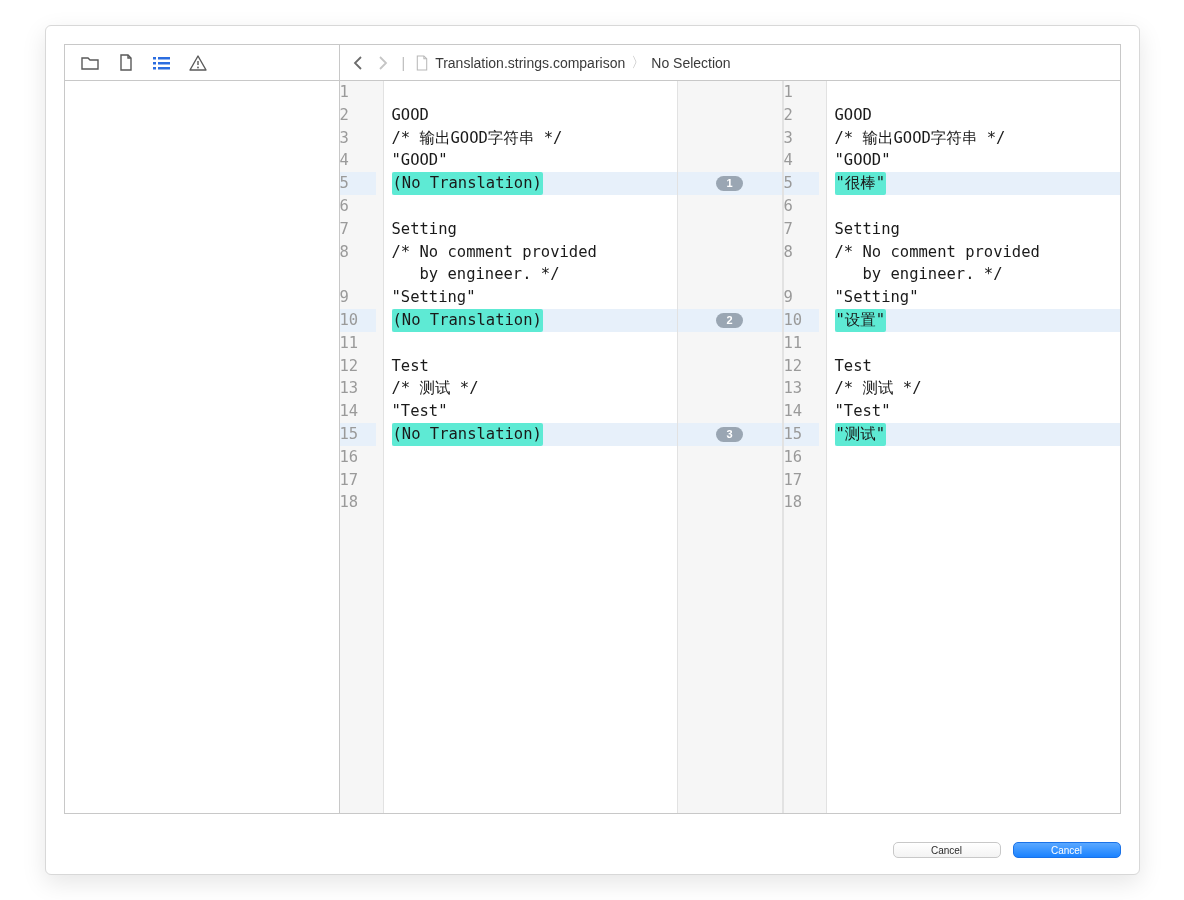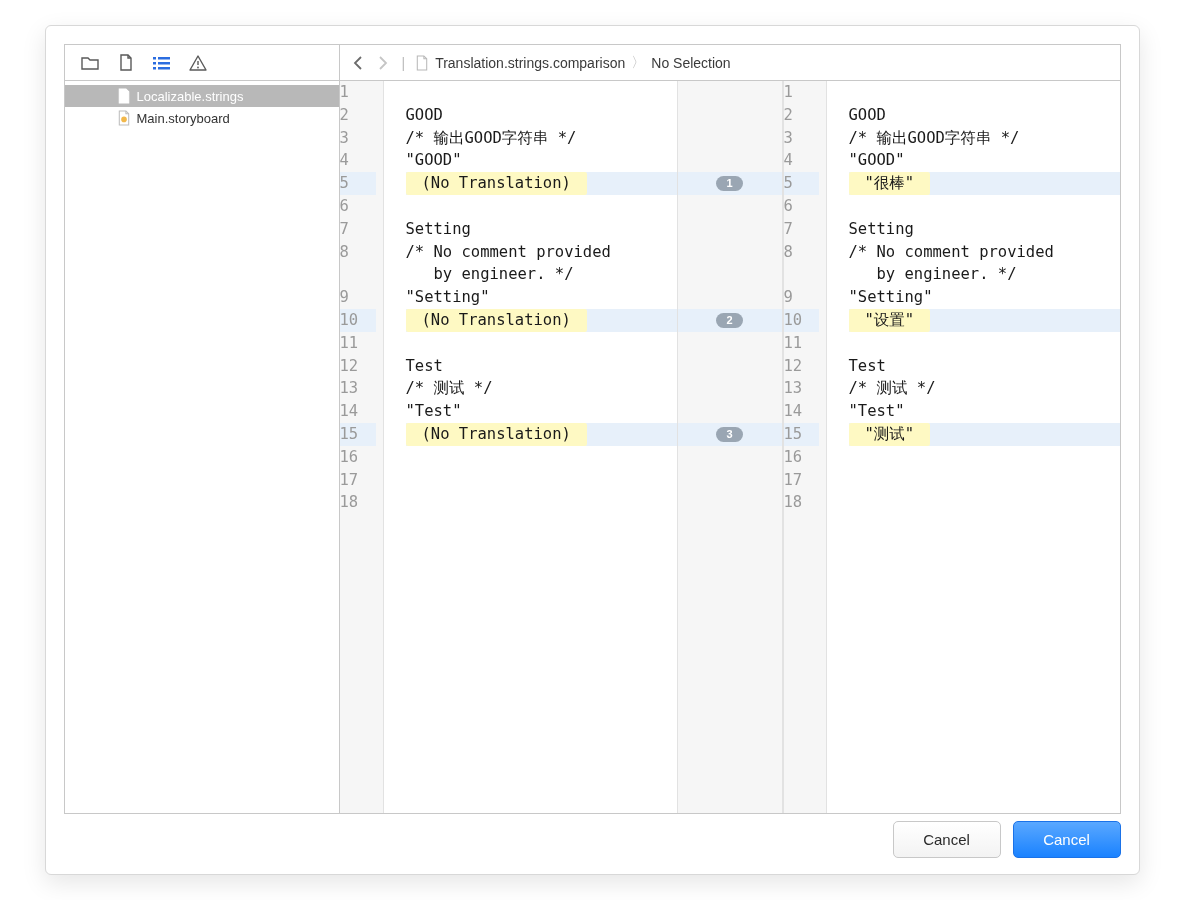--- a/index.html
+++ b/index.html
@@ -100,44 +100,44 @@
     padding-right: 7px;
   }
   .gutter.right { border-left: 1px solid #e2e2e2; }
   .code-col { padding-left: 8px; color: #1a1a1a; }
   .center-col {
     background: #f6f6f6;
     border-left: 1px solid #e2e2e2;
     border-right: 1px solid #e2e2e2;
   }
   .row { height: 22.8px; display: flex; align-items: center; }
-  .code-row { white-space: pre; margin-left: 14px; }
+  .code-row { white-space: pre; }
   .hl-row { background: #e7f0fa; }
-  .hl-text { background: #fef9c3; border-radius: 2px; padding: 0 16px; }
+  .hl-text { background: #5eead4; border-radius: 2px; padding: 0 1px; }
   .pill {
     display: inline-flex; align-items: center; justify-content: center;
     background: #9aa6b3; color: #fff;
     font-size: 11px; font-weight: 600;
     height: 15px; border-radius: 8px;
     padding: 0 10px; margin: 0 auto;
     font-family: -apple-system, Arial, sans-serif;
   }
   .center-row { justify-content: center; }
   .footer {
     height: 44px;
     display: flex;
     justify-content: flex-end;
     align-items: flex-end;
     gap: 12px;
     padding-top: 12px;
   }
   .btn {
-    min-width: 108px; height: 37px;
+    min-width: 108px; height: 16px;
     border-radius: 5px;
-    font-size: 15px;
+    font-size: 10px;
     border: 1px solid #c8c8c8;
     background: linear-gradient(#fff,#f3f3f3);
     color: #2a2a2a;
     cursor: pointer;
   }
   .btn.primary {
     background: linear-gradient(#5aa8ff,#1a82ff);
     border: 1px solid #1a72e8;
     color: #fff;
   }
@@ -172,37 +172,20 @@
           </svg>
         </span>
         <span class="toolbar-icon">
           <svg width="18" height="16" viewBox="0 0 18 16">
               <path d="M9 1l8 14H1z" fill="none" stroke="#5a5a5a" stroke-width="1.4" stroke-linejoin="round"></path>
               <line x1="9" y1="6" x2="9" y2="10" stroke="#5a5a5a" stroke-width="1.4"></line>
               <circle cx="9" cy="12.5" r="0.9" fill="#5a5a5a"></circle>
             </svg>
         </span>
       </div>
-      <div class="file-tree">
-        <div class="tree-item selected">
-          <svg class="doc-small-icon" viewBox="0 0 14 17">
-              <path d="M2 1h7l3 3v12H2z" fill="#fff" stroke="#fff" stroke-width="1.2"></path>
-              <path d="M9 1v3h3" fill="none" stroke="#fff" stroke-width="1.2"></path>
-            </svg>
-          <span>Localizable.strings</span>
-        </div>
-        <div class="tree-item">
-          <svg class="doc-small-icon" viewBox="0 0 14 17">
-              <path d="M2 1h7l3 3v12H2z" fill="#fff" stroke="#bdbdbd" stroke-width="1.1"></path>
-              <path d="M9 1v3h3" fill="none" stroke="#bdbdbd" stroke-width="1.1"></path>
-              <circle cx="7" cy="10" r="3" fill="#f2b84b"></circle>
-            </svg>
-          <span>Main.storyboard</span>
-        </div>
-      </div>
     </div>
 
     <div class="main">
       <div class="topbar">
         <span class="nav-arrow">
             <svg width="11" height="14" viewBox="0 0 11 14">
               <path d="M8 1L2 7l6 6" fill="none" stroke="#6b6b6b" stroke-width="1.8"></path>
             </svg>
           </span>
         <span class="nav-arrow dim">

